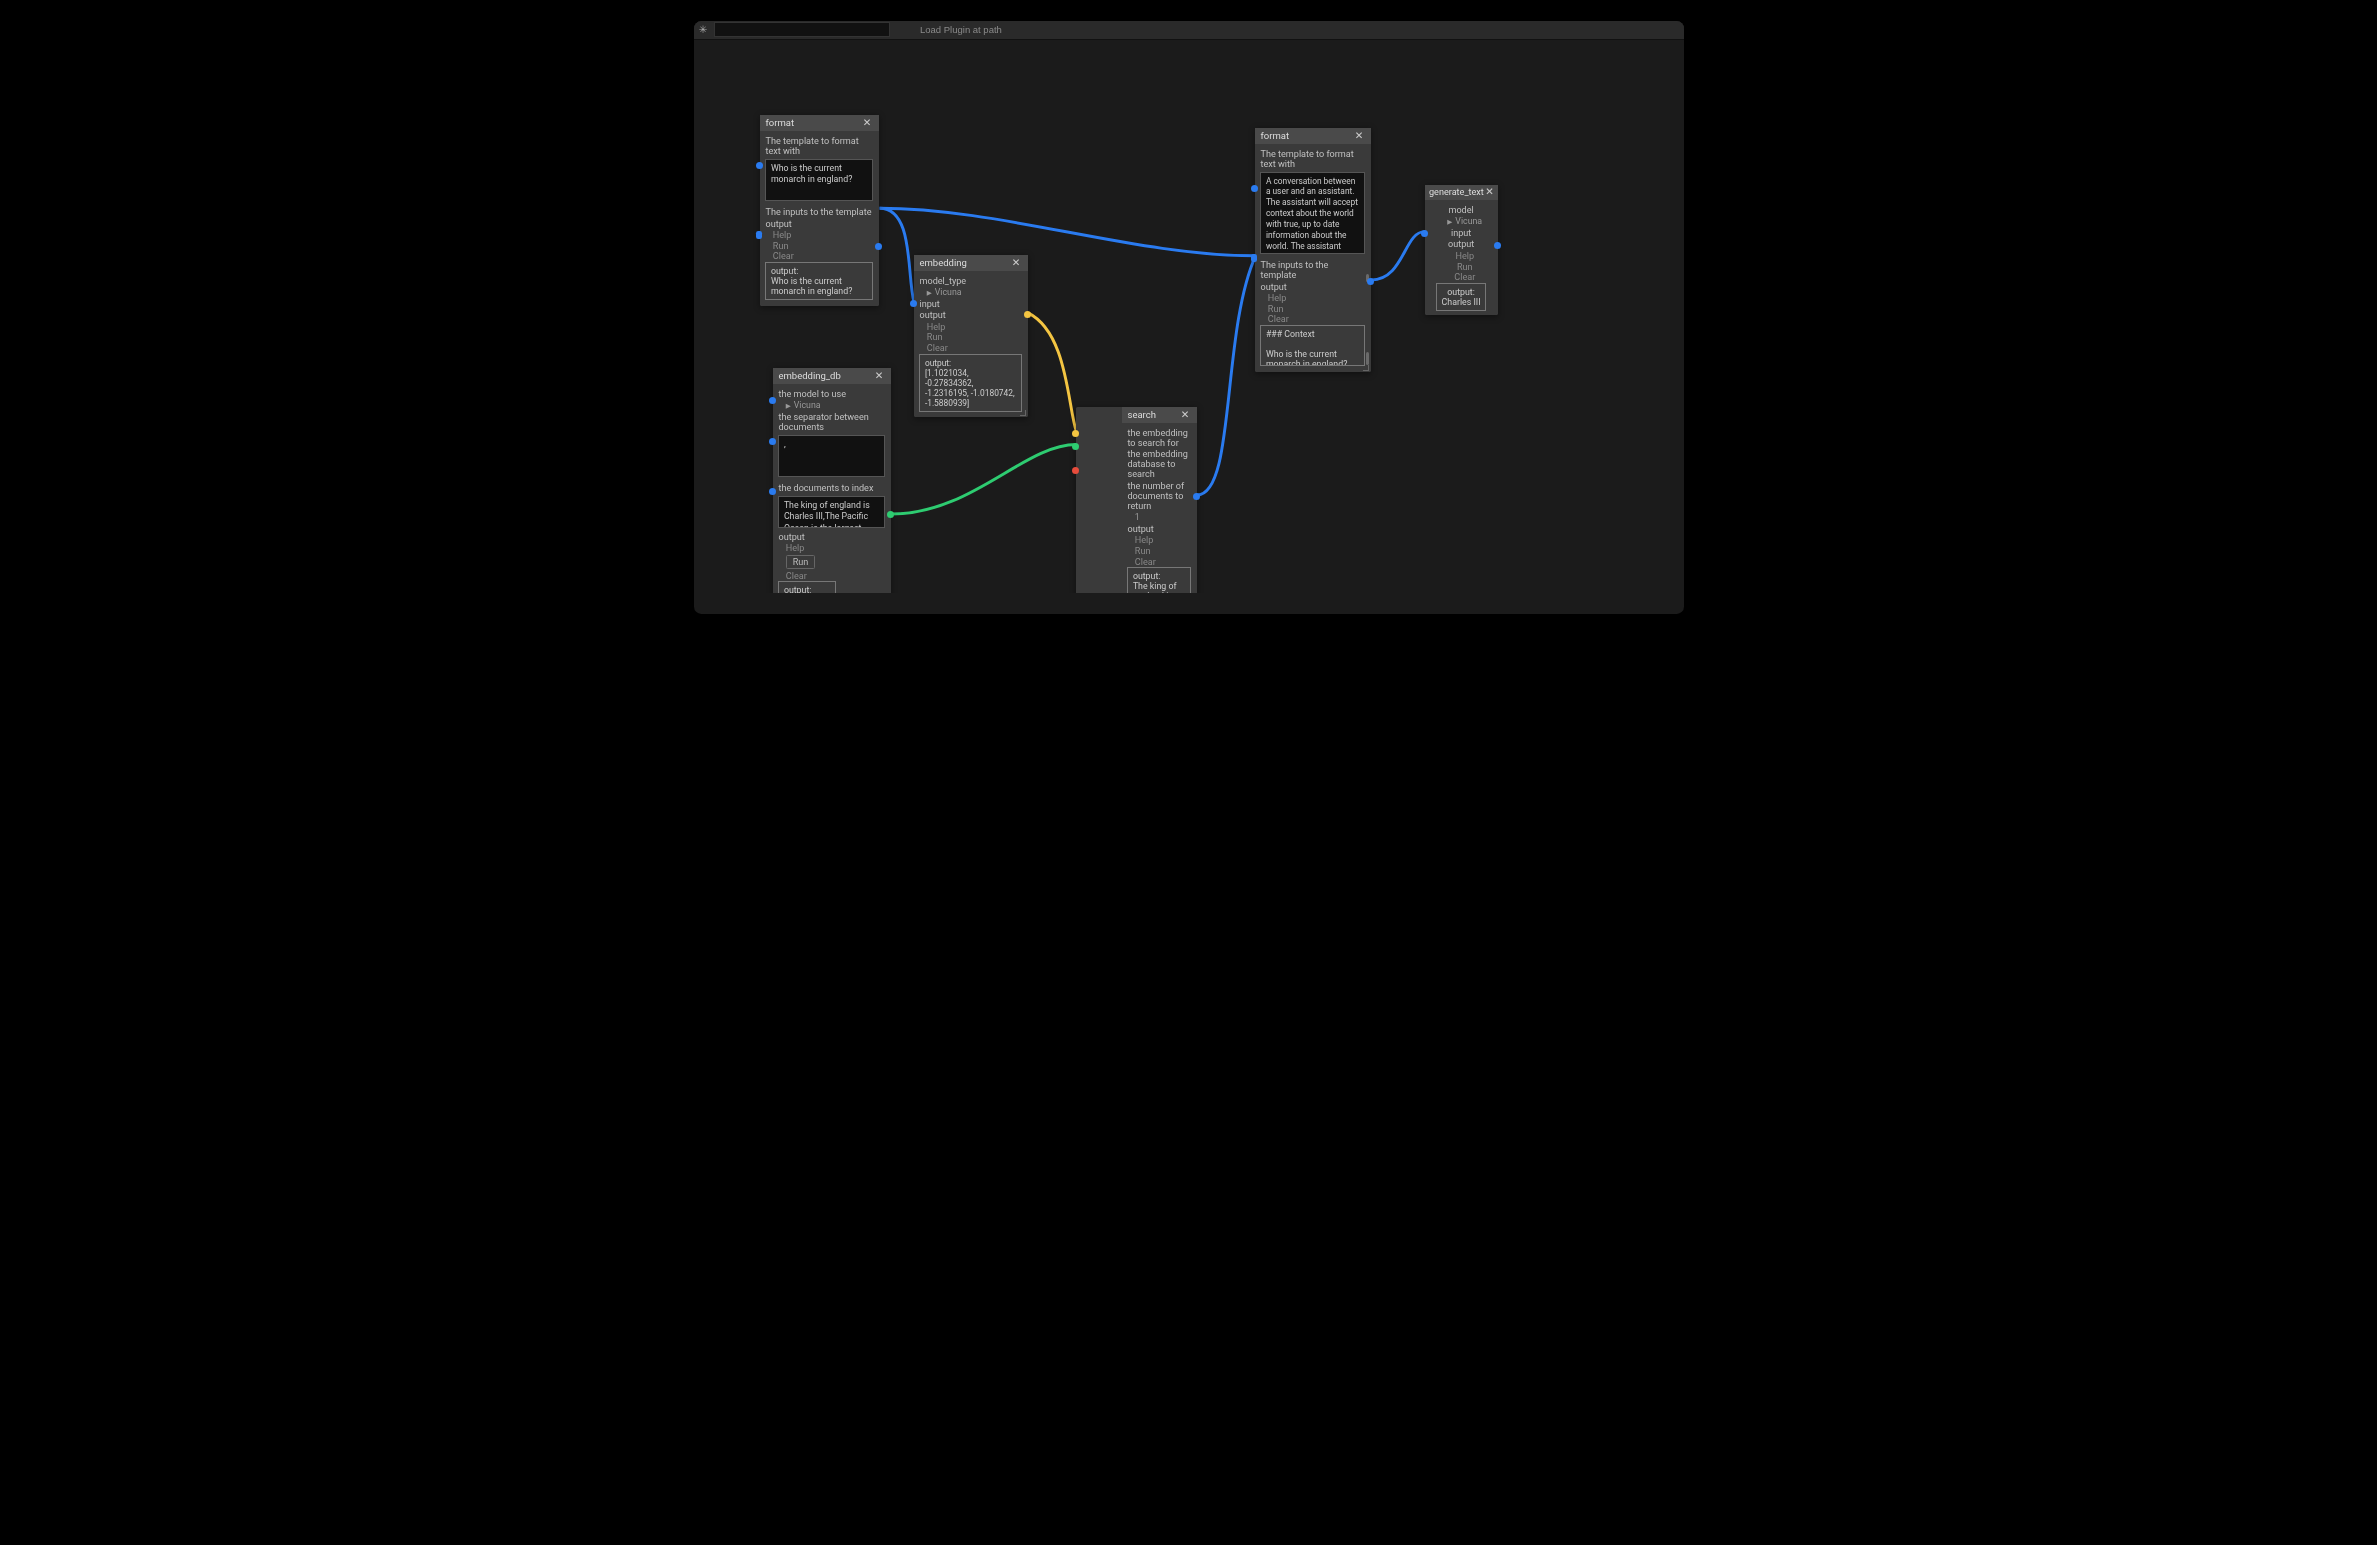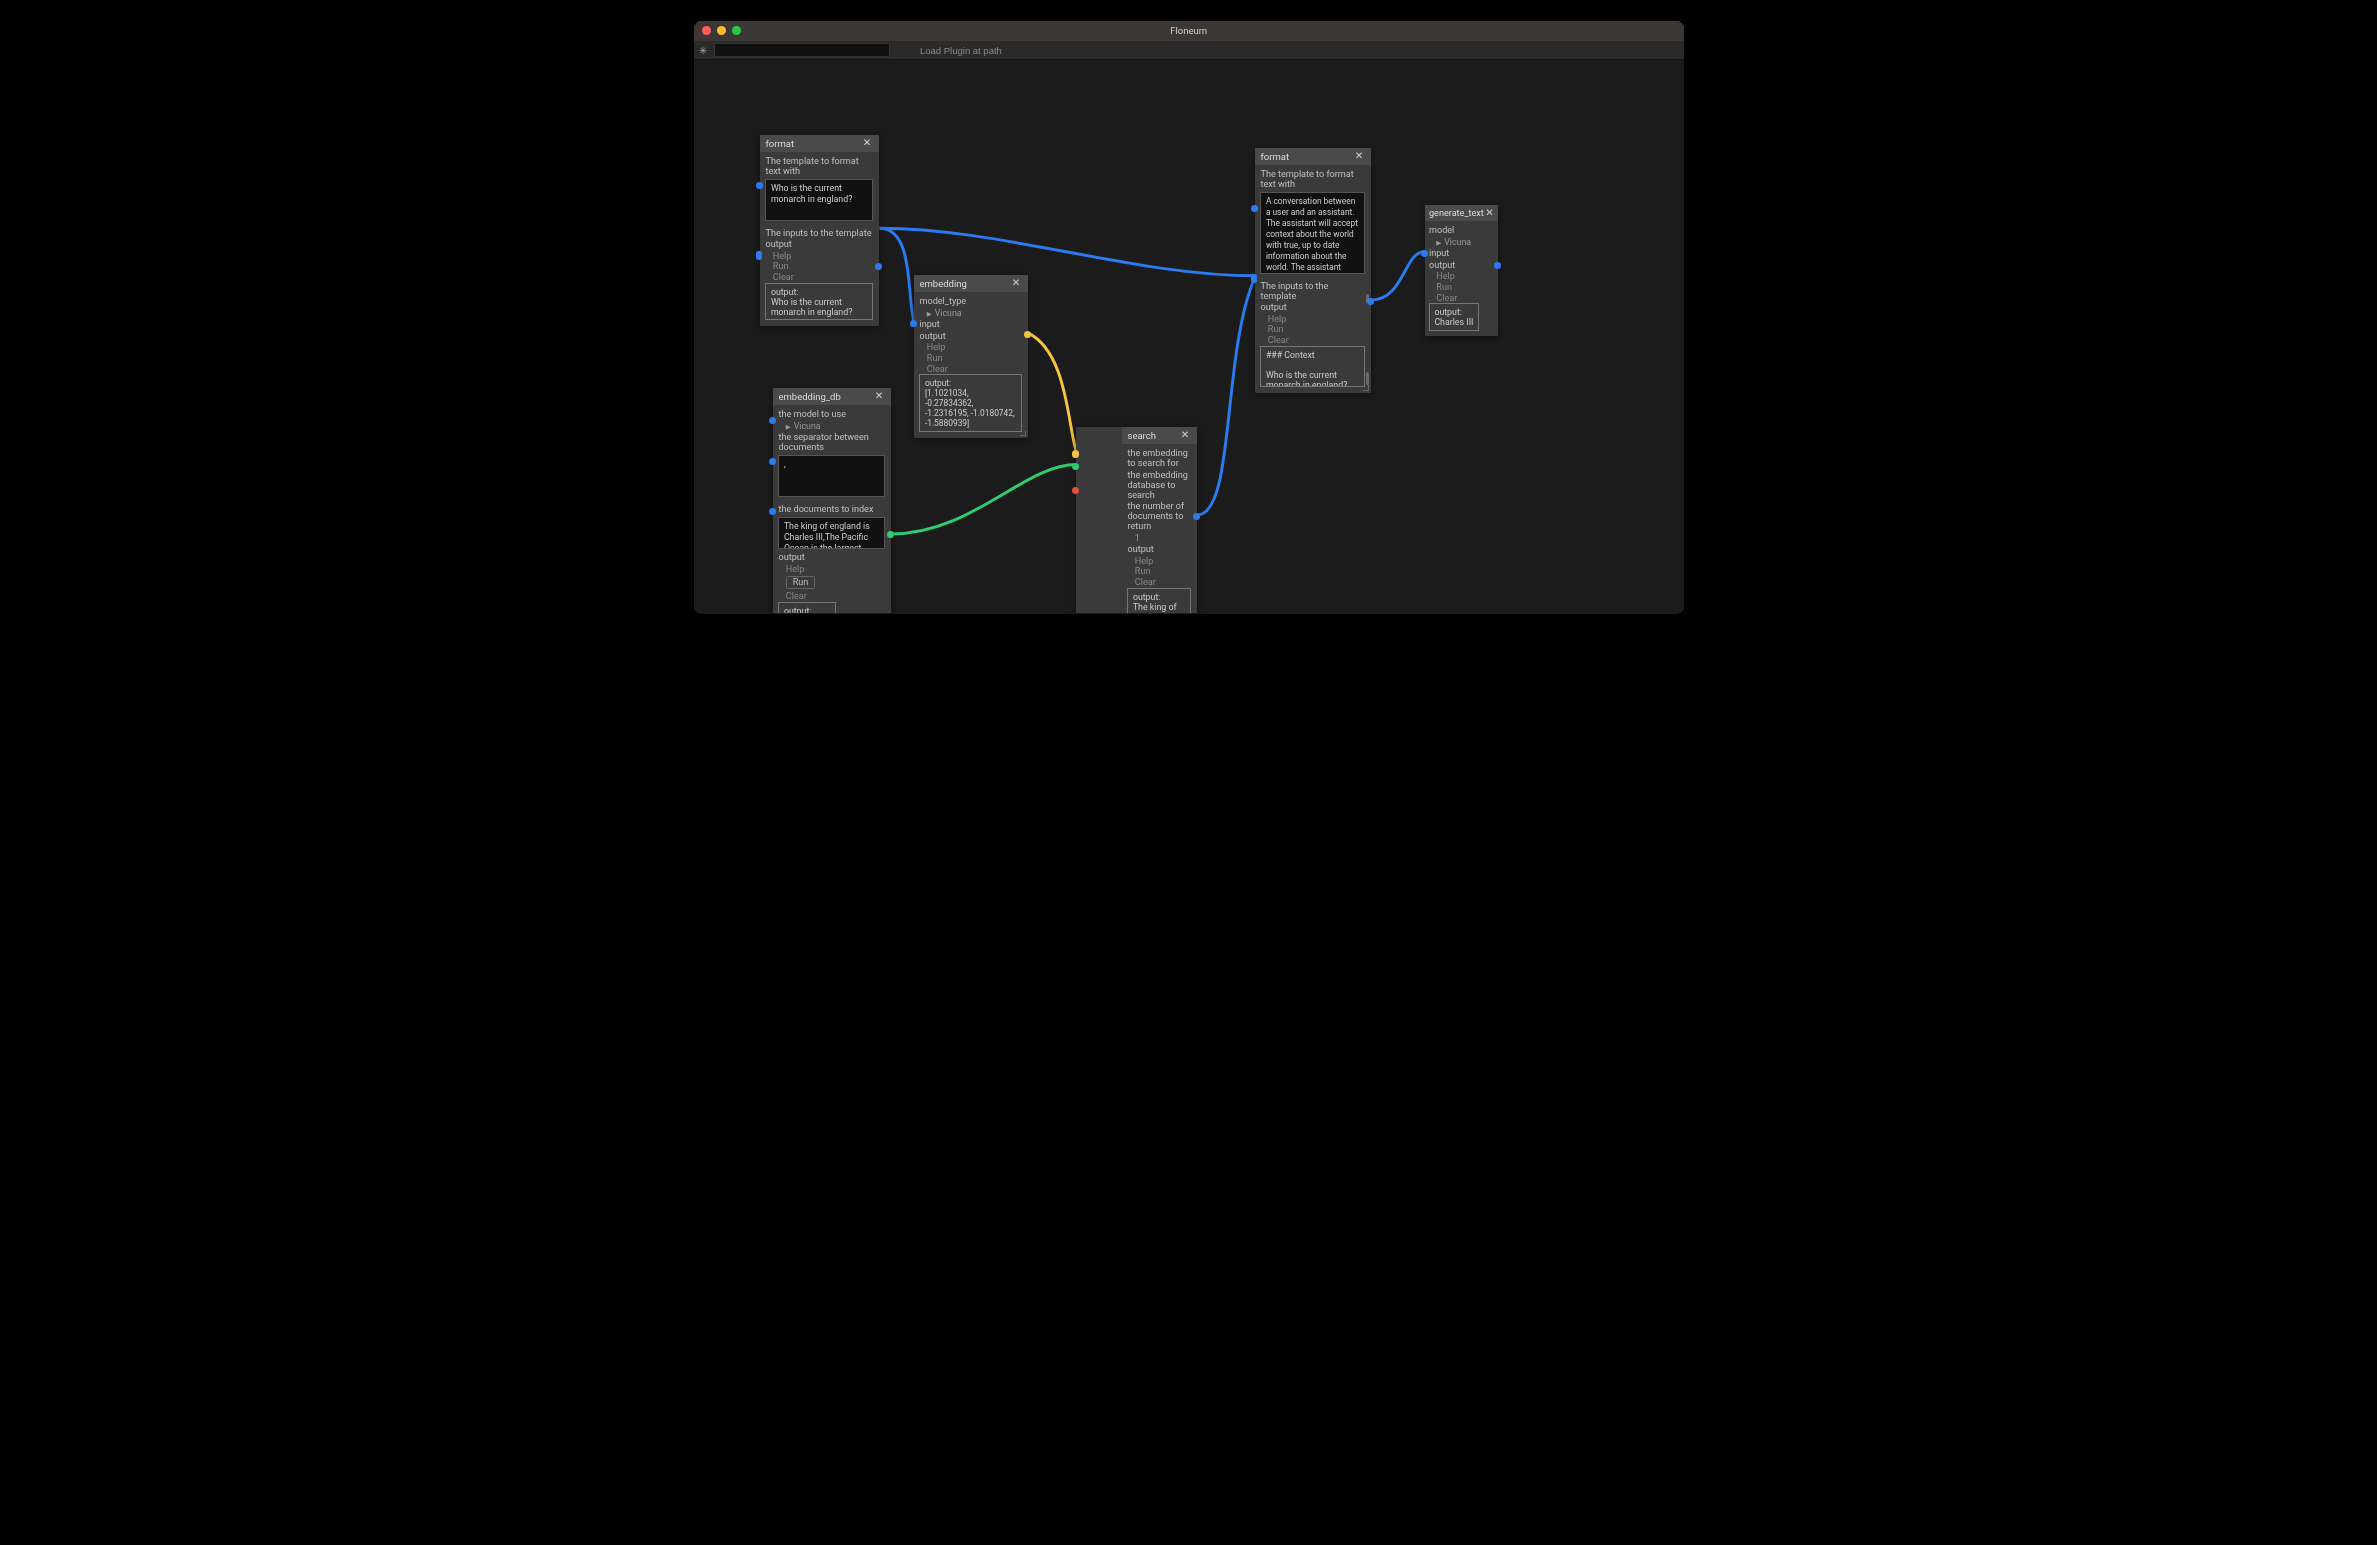--- a/index.html
+++ b/index.html
@@ -40,28 +40,20 @@
   .port.out { right: -3.7px; }
   .resize-handle { position: absolute; right: 1.5px; bottom: 1.5px; width: 5.9px; height: 5.9px; border-right: 1.5px solid #666; border-bottom: 1.5px solid #666; }
   .scroll-ind { position: absolute; right: 1.5px; width: 2.9px; background: #6a6a6a; border-radius: 1.5px; }
 </style>
 </head>
 <body>
 
 <div class="desktop">
   <div class="window">
 
-    <div class="titlebar">
-      <div class="traffic">
-        <div class="dot red"></div>
-        <div class="dot yellow"></div>
-        <div class="dot green"></div>
-      </div>
-      <div class="title">Floneum</div>
-    </div>
 
     <div class="toolbar">
       <div class="tool-icon">✳</div>
       <input class="path-input" value="" style="">
       <button class="load-btn">Load Plugin at path</button>
     </div>
 
     <div class="canvas">
 
       <svg class="edges" viewBox="0 0 1352 756" width="990" height="553">
@@ -193,21 +185,21 @@
         <div class="port in" style="top:57px;"></div>
         <div class="port in pill" style="top:126px;"></div>
         <div class="port out" style="top:150px;"></div>
       </div>
 
       <div class="node" style="left:731px; top:145px; width:73px;">
         <div class="node-header" style="padding:2.9px 4.4px;align-items:center;">
           <span style="font-size:9.1px;">generate_text</span>
           <span class="close-x">✕</span>
         </div>
-        <div class="node-body" style="padding:2.9px 4.4px 4.4px 4.4px;">
+        <div class="node-body" style="padding:2.9px 4.4px 4.4px 4.4px;text-align:center;">
           <div class="label">model</div>
           <div class="subline"><span class="tri">▶</span><span>Vicuna</span></div>
           <div class="label">input</div>
           <div class="label">output</div>
           <span class="action">Help</span>
           <span class="action">Run</span>
           <span class="action">Clear</span>
           <div class="outputbox">output:
 Charles III</div>
         </div>

